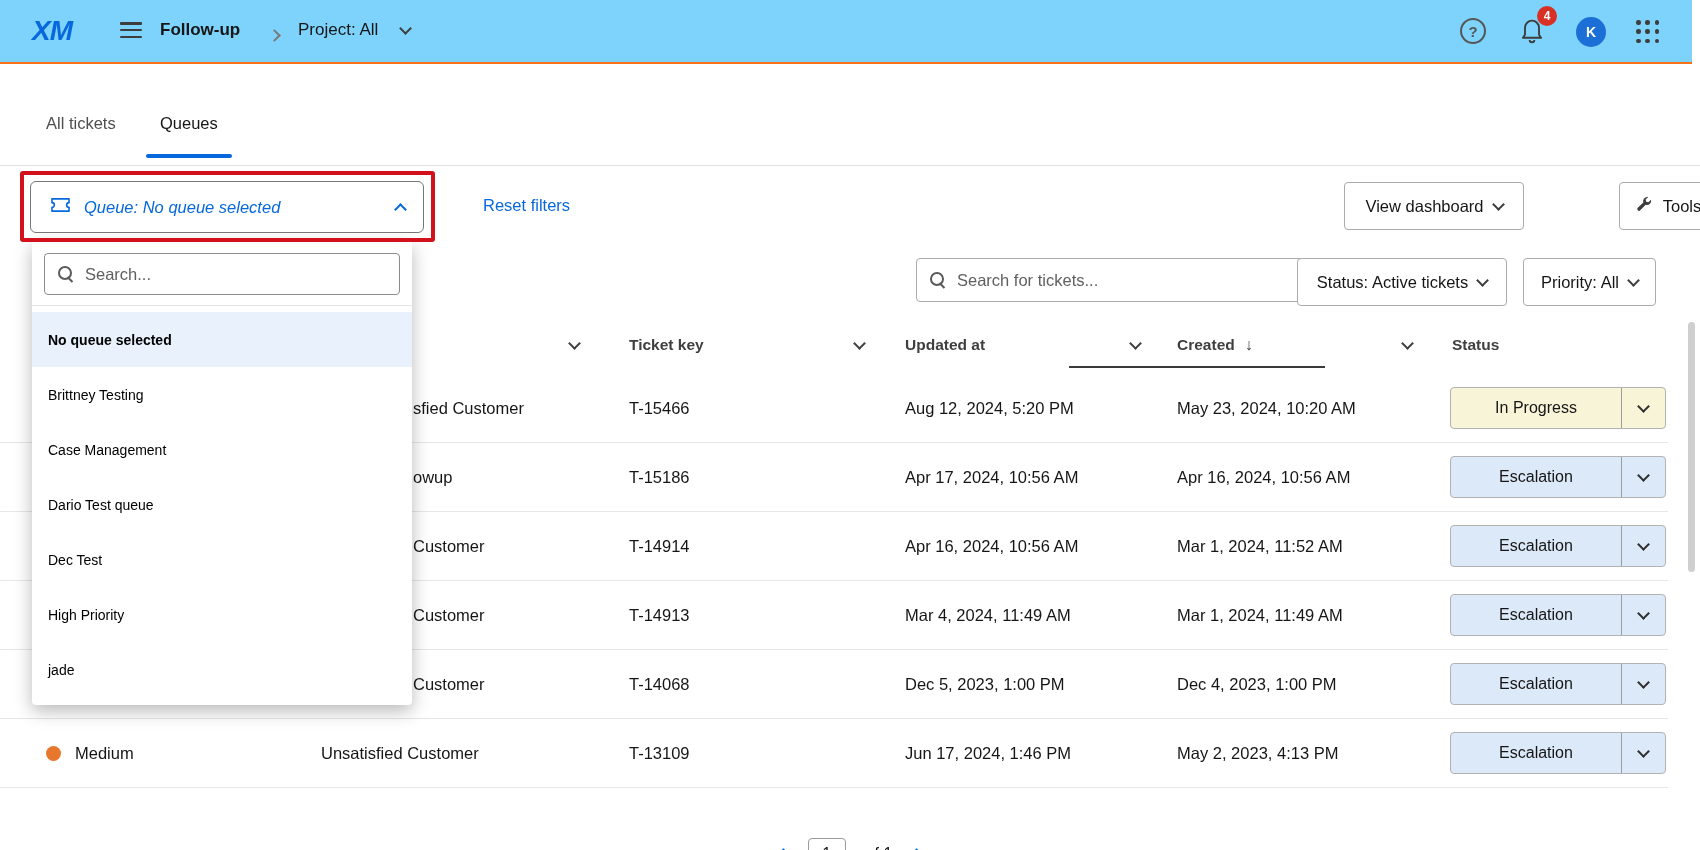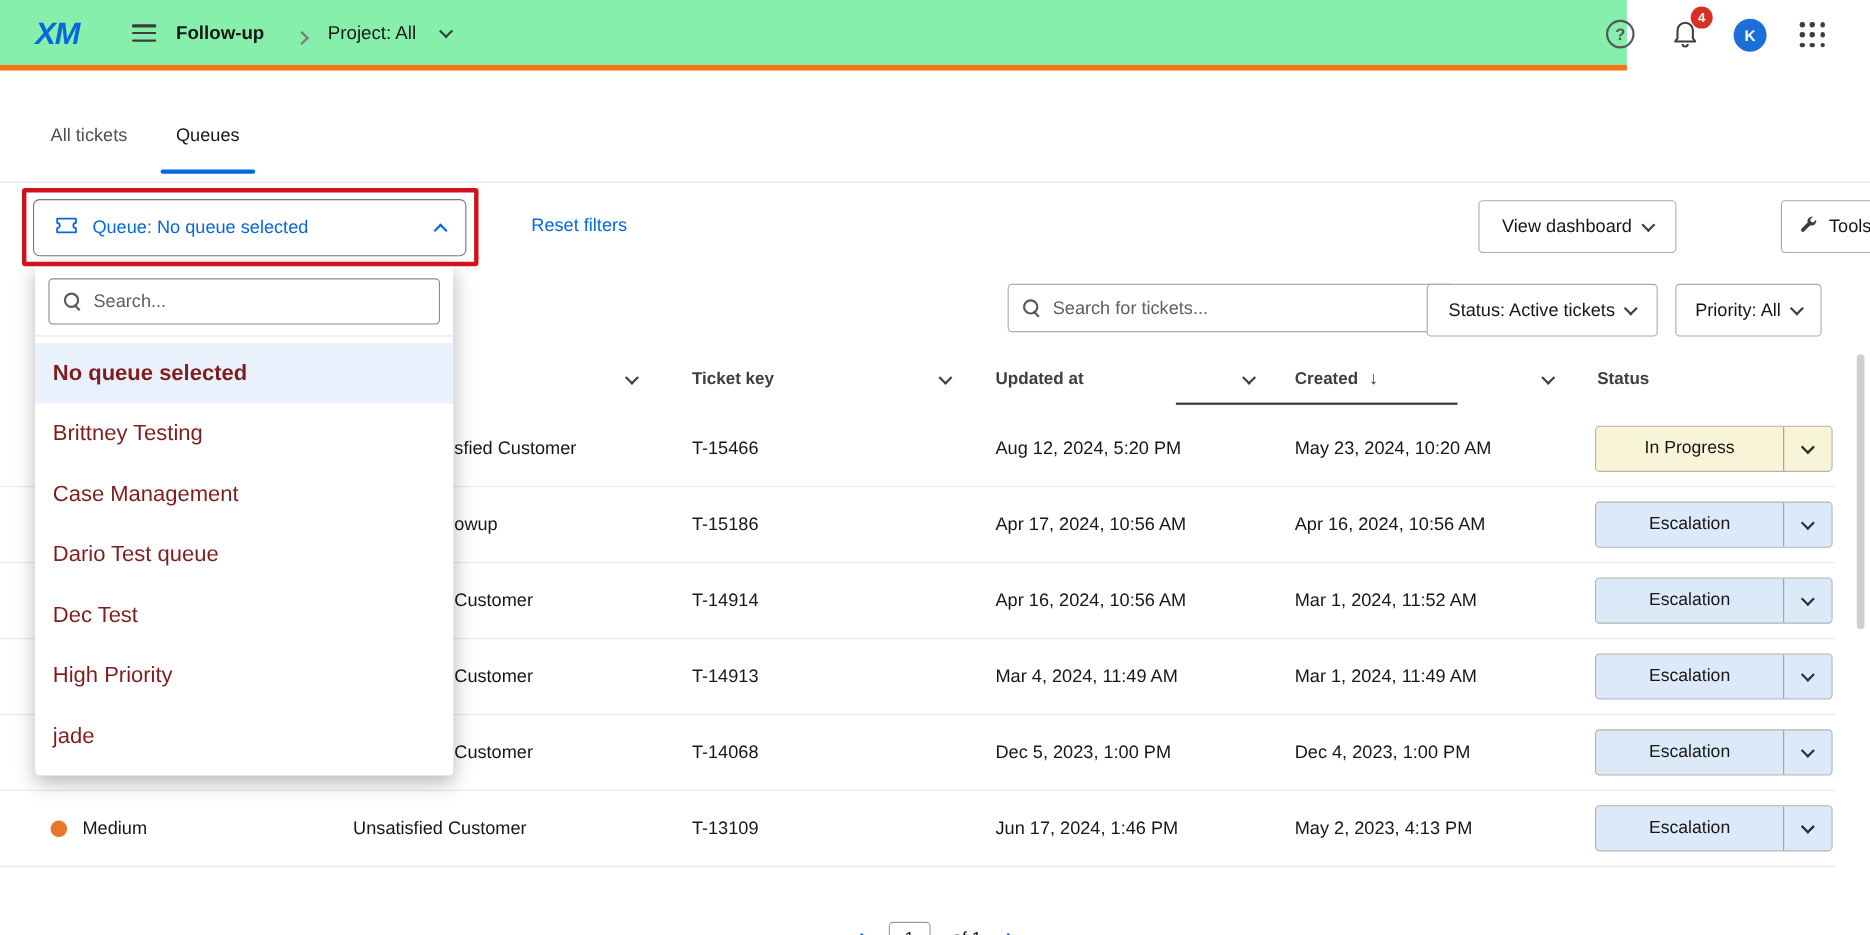--- a/index.html
+++ b/index.html
@@ -12,22 +12,22 @@
           border-bottom:2px solid currentColor; transform:rotate(45deg); margin-top:-4px; }
   .chev.up { transform:rotate(-135deg); margin-top:4px; }
   .chev.right { transform:rotate(-45deg); margin-top:0; }
   .sicon { position:relative; display:inline-block; width:18px; height:18px; }
   .sicon::before { content:""; position:absolute; left:1px; top:1px; width:10px; height:10px;
                    border:2px solid #5a5a5a; border-radius:50%; }
   .sicon::after { content:""; position:absolute; left:12px; top:11px; width:2px; height:7px;
                   background:#5a5a5a; transform:rotate(-45deg); }
 
   
-  .topbar { position:absolute; top:0; left:0; width:1479px; height:64px; background:#86efac;
-            border-bottom:5px solid #f97316; z-index:60; }
+  .topbar { position:absolute; top:0; left:0; width:1692px; height:64px; background:#7dd3fc;
+            border-bottom:2px solid #f97316; z-index:60; }
   .logo { position:absolute; left:32px; top:15px; font-size:28px; font-weight:900; font-style:italic;
           color:#0768dd; letter-spacing:-1px; }
   .hamburger { position:absolute; left:120px; top:22px; width:24px; height:20px; cursor:pointer; }
   .hamburger i { display:block; width:22px; height:2.6px; background:#3d3d3d; margin:0 0 4.2px 0; border-radius:1px; }
   .crumb1 { position:absolute; left:160px; top:20px; font-size:17px; font-weight:700; color:#161616; }
   .crumb-sep { position:absolute; left:270px; top:26px; color:#7a7a7a; }
   .crumb2 { position:absolute; left:298px; top:20px; font-size:17px; color:#161616;
             display:flex; align-items:center; gap:23px; cursor:pointer; }
   .crumb2 .chev { color:#3d3d3d; }
   .help-icon { position:absolute; left:1460px; top:18px; width:26px; height:26px; border:2px solid #565656;
@@ -49,42 +49,42 @@
   .tab-queues { position:absolute; left:160px; top:114px; font-size:16.5px; font-weight:400; color:#161616; cursor:pointer; }
   .tab-underline { position:absolute; left:146px; top:154px; width:86px; height:4px; background:#0768dd; border-radius:2px; }
   .tabs-divider { position:absolute; left:0; top:165px; width:1700px; height:1px; background:#e2e2e2; }
 
   
   .annotation-box { position:absolute; left:20px; top:171px; width:415px; height:71px;
                     border:4px solid #d2111c; border-radius:3px; z-index:45; pointer-events:none; }
   .queue-btn { position:absolute; left:30px; top:181px; width:394px; height:52px; background:#fff;
                border:1px solid #767676; border-radius:6px; display:flex; align-items:center;
                padding:0 18px; gap:12px; color:#0768dd; font-size:16.5px; font-weight:500;
-               cursor:pointer; z-index:46; }
+               cursor:pointer; z-index:46;font-style:italic; }
   .queue-btn .chev { margin-left:auto; }
   .reset-link { position:absolute; left:483px; top:196px; font-size:16.5px; color:#0768dd; cursor:pointer; }
   .btn { position:absolute; height:48px; background:#fff; border:1px solid #ababab; border-radius:4px;
          display:flex; align-items:center; justify-content:center; gap:10px; font-size:16.5px;
          color:#161616; cursor:pointer; }
   .btn .chev { color:#3d3d3d; }
   .view-dash-btn { left:1344px; top:182px; width:180px; }
   .tools-btn { left:1619px; top:182px; width:117px; }
 
   
   .dd-panel { position:absolute; left:32px; top:241px; width:380px; height:464px; background:#fff;
               border-radius:0 0 4px 4px; box-shadow:0 6px 18px rgba(0,0,0,0.28); z-index:40; }
   .dd-search { position:absolute; left:12px; top:12px; width:356px; height:42px; border:1px solid #8c8c8c;
                border-radius:4px; display:flex; align-items:center; gap:10px; padding:0 12px; background:#fff; }
   .dd-search input { border:none; outline:none; flex:1; font-size:16.5px; color:#161616;
                      font-family:"Liberation Sans", sans-serif; }
   .dd-search input::placeholder { color:#5f5f5f; }
   .dd-sep { position:absolute; left:0; top:64px; width:380px; height:1px; background:#e4e4e4; }
   .dd-list { position:absolute; left:0; top:71px; width:380px; }
-  .dd-item { height:55px; display:flex; align-items:center; padding:0 16px; font-size:20px;
-             color:#7f1d1d; cursor:pointer; background:#fff; }
+  .dd-item { height:55px; display:flex; align-items:center; padding:0 16px; font-size:14px;
+             color:#000000; cursor:pointer; background:#fff; }
   .dd-item.selected { background:#e8f1fc; font-weight:700; }
 
   
   .ticket-search { position:absolute; left:916px; top:258px; width:406px; height:44px; border:1px solid #ababab;
                    border-radius:4px; display:flex; align-items:center; gap:10px; padding:0 12px; background:#fff; }
   .ticket-search input { border:none; outline:none; flex:1; font-size:16.5px; color:#161616;
                          font-family:"Liberation Sans", sans-serif; }
   .ticket-search input::placeholder { color:#5f5f5f; }
   .status-btn { left:1297px; top:258px; width:210px; }
   .priority-btn { left:1523px; top:258px; width:133px; }

